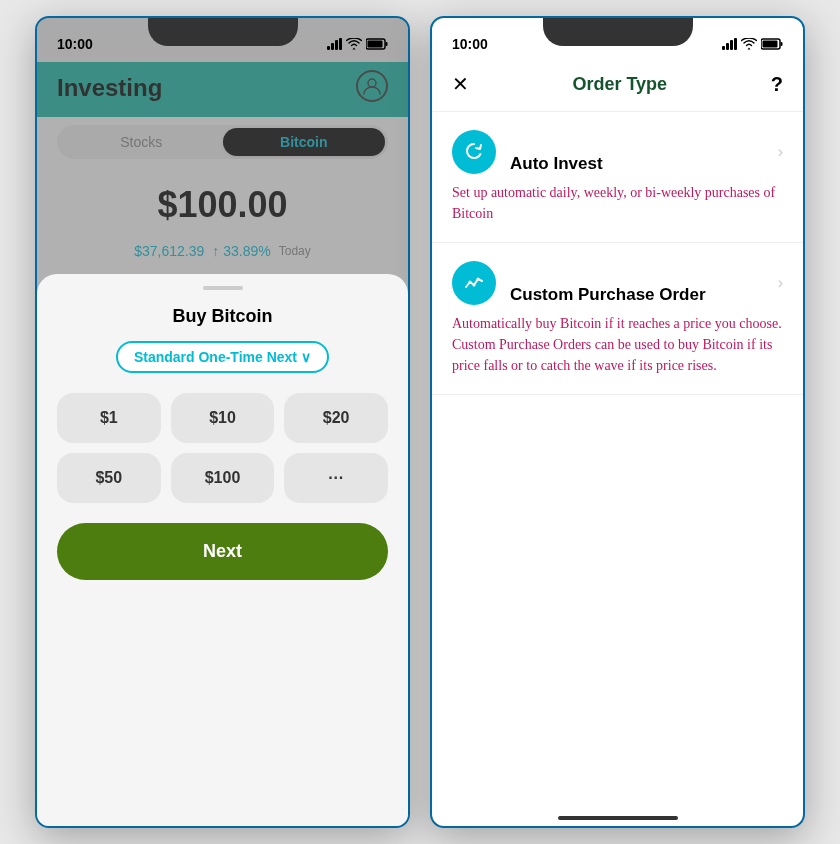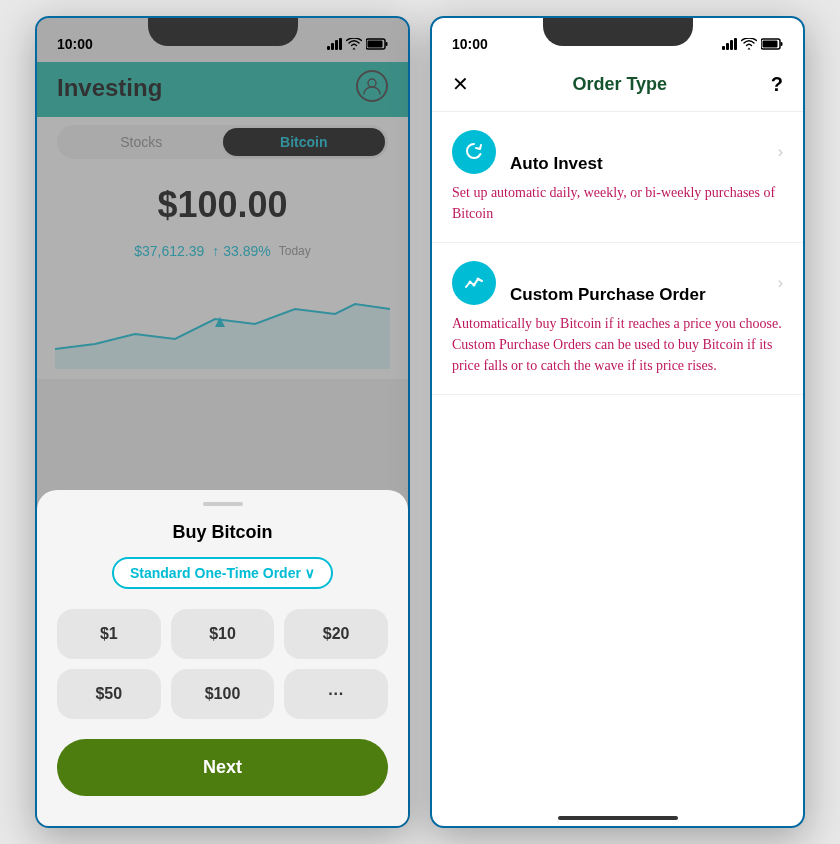--- a/index.html
+++ b/index.html
@@ -169,21 +169,21 @@
     
     .bottom-sheet {
       position: absolute;
       bottom: 0;
       left: 0;
       right: 0;
       background: #f5f5f5;
       border-radius: 20px 20px 0 0;
       padding: 12px 20px 30px;
       z-index: 20;
-      height: 336px;
+      height: 552px;
     }
 
     .sheet-handle {
       width: 40px;
       height: 4px;
       background: #ccc;
       border-radius: 2px;
       margin: 0 auto 16px;
     }
 
@@ -415,21 +415,21 @@
         <polygon points="165,28 160,38 170,38" fill="#00bcd4"></polygon>
       </svg>
     </div>
 
     <div class="dim-overlay"></div>
 
     <div class="bottom-sheet">
       <div class="sheet-handle"></div>
       <div class="sheet-title">Buy Bitcoin</div>
       <div class="order-type-pill">
-        <span>Standard One-Time Order ∨</span>
+        <span>Standard One-Time Next ∨</span>
       </div>
       <div class="amount-grid">
         <div class="amount-btn">$1</div>
         <div class="amount-btn">$10</div>
         <div class="amount-btn">$20</div>
         <div class="amount-btn">$50</div>
         <div class="amount-btn">$100</div>
         <div class="amount-btn">···</div>
       </div>
       <div class="next-btn">Next</div>

